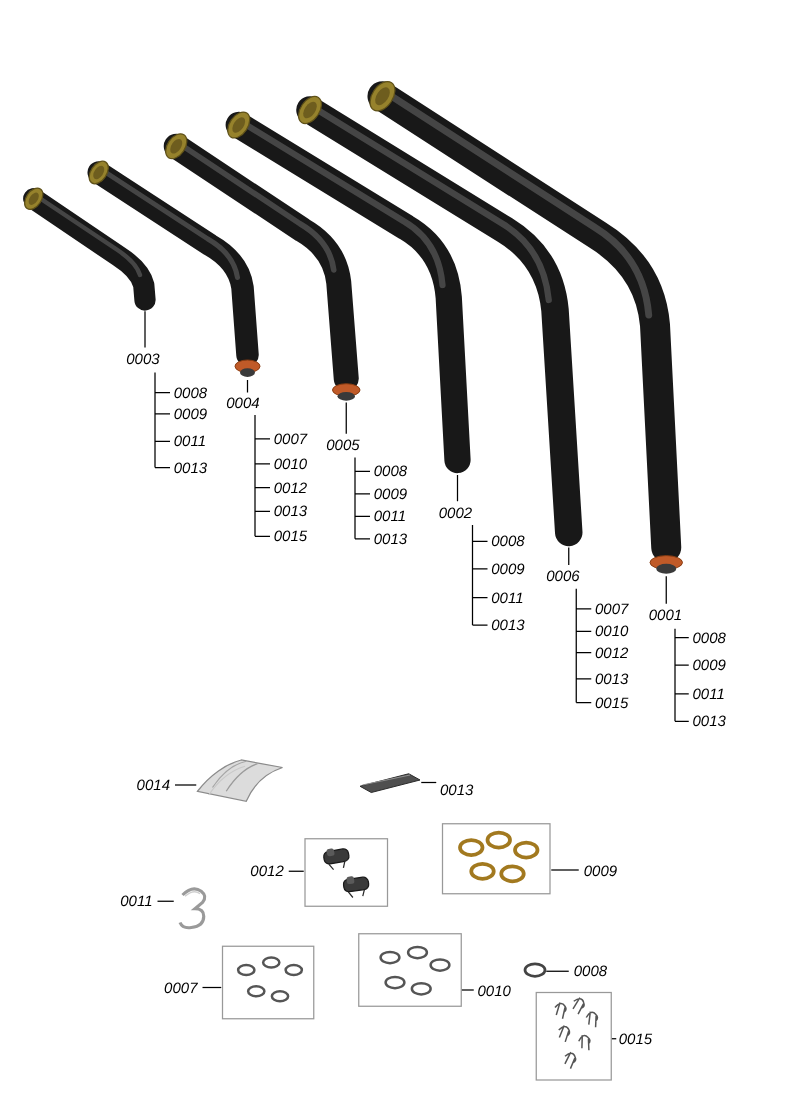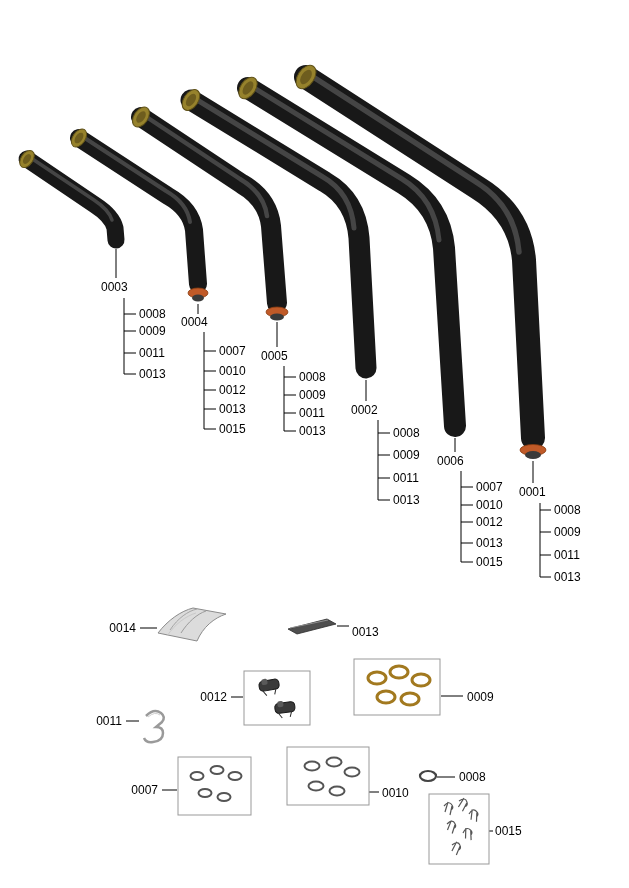--- a/index.html
+++ b/index.html
@@ -1,16 +1,16 @@
 <!DOCTYPE html>
 <html><head>
 <meta charset="utf-8">
 <style>
   html,body{margin:0;padding:0;background:#ffffff;}
-  .stage{position:relative;width:629px;height:888px;background:#ffffff;overflow:hidden;}
+  .stage{position:relative;width:629px;height:888px;background:#ffffff;overflow:hidden;font-style:italic;}
   svg{display:block;}
   text{font-family:"Liberation Sans",sans-serif;font-size:12px;fill:#000;}
   .leader{stroke:#000;stroke-width:1;fill:none;}
   .box{fill:#ffffff;stroke:#999999;stroke-width:1;}
   .pipe{fill:none;stroke:#181818;stroke-linecap:round;stroke-linejoin:round;}
   .pipe-hl{fill:none;stroke:#4d4d4d;stroke-linecap:round;stroke-linejoin:round;opacity:.85;}
   .ring-brass{fill:none;stroke:#a2791f;stroke-width:3;}
   .ring-gray{fill:none;stroke:#555555;stroke-width:2;}
 </style>
 </head>

